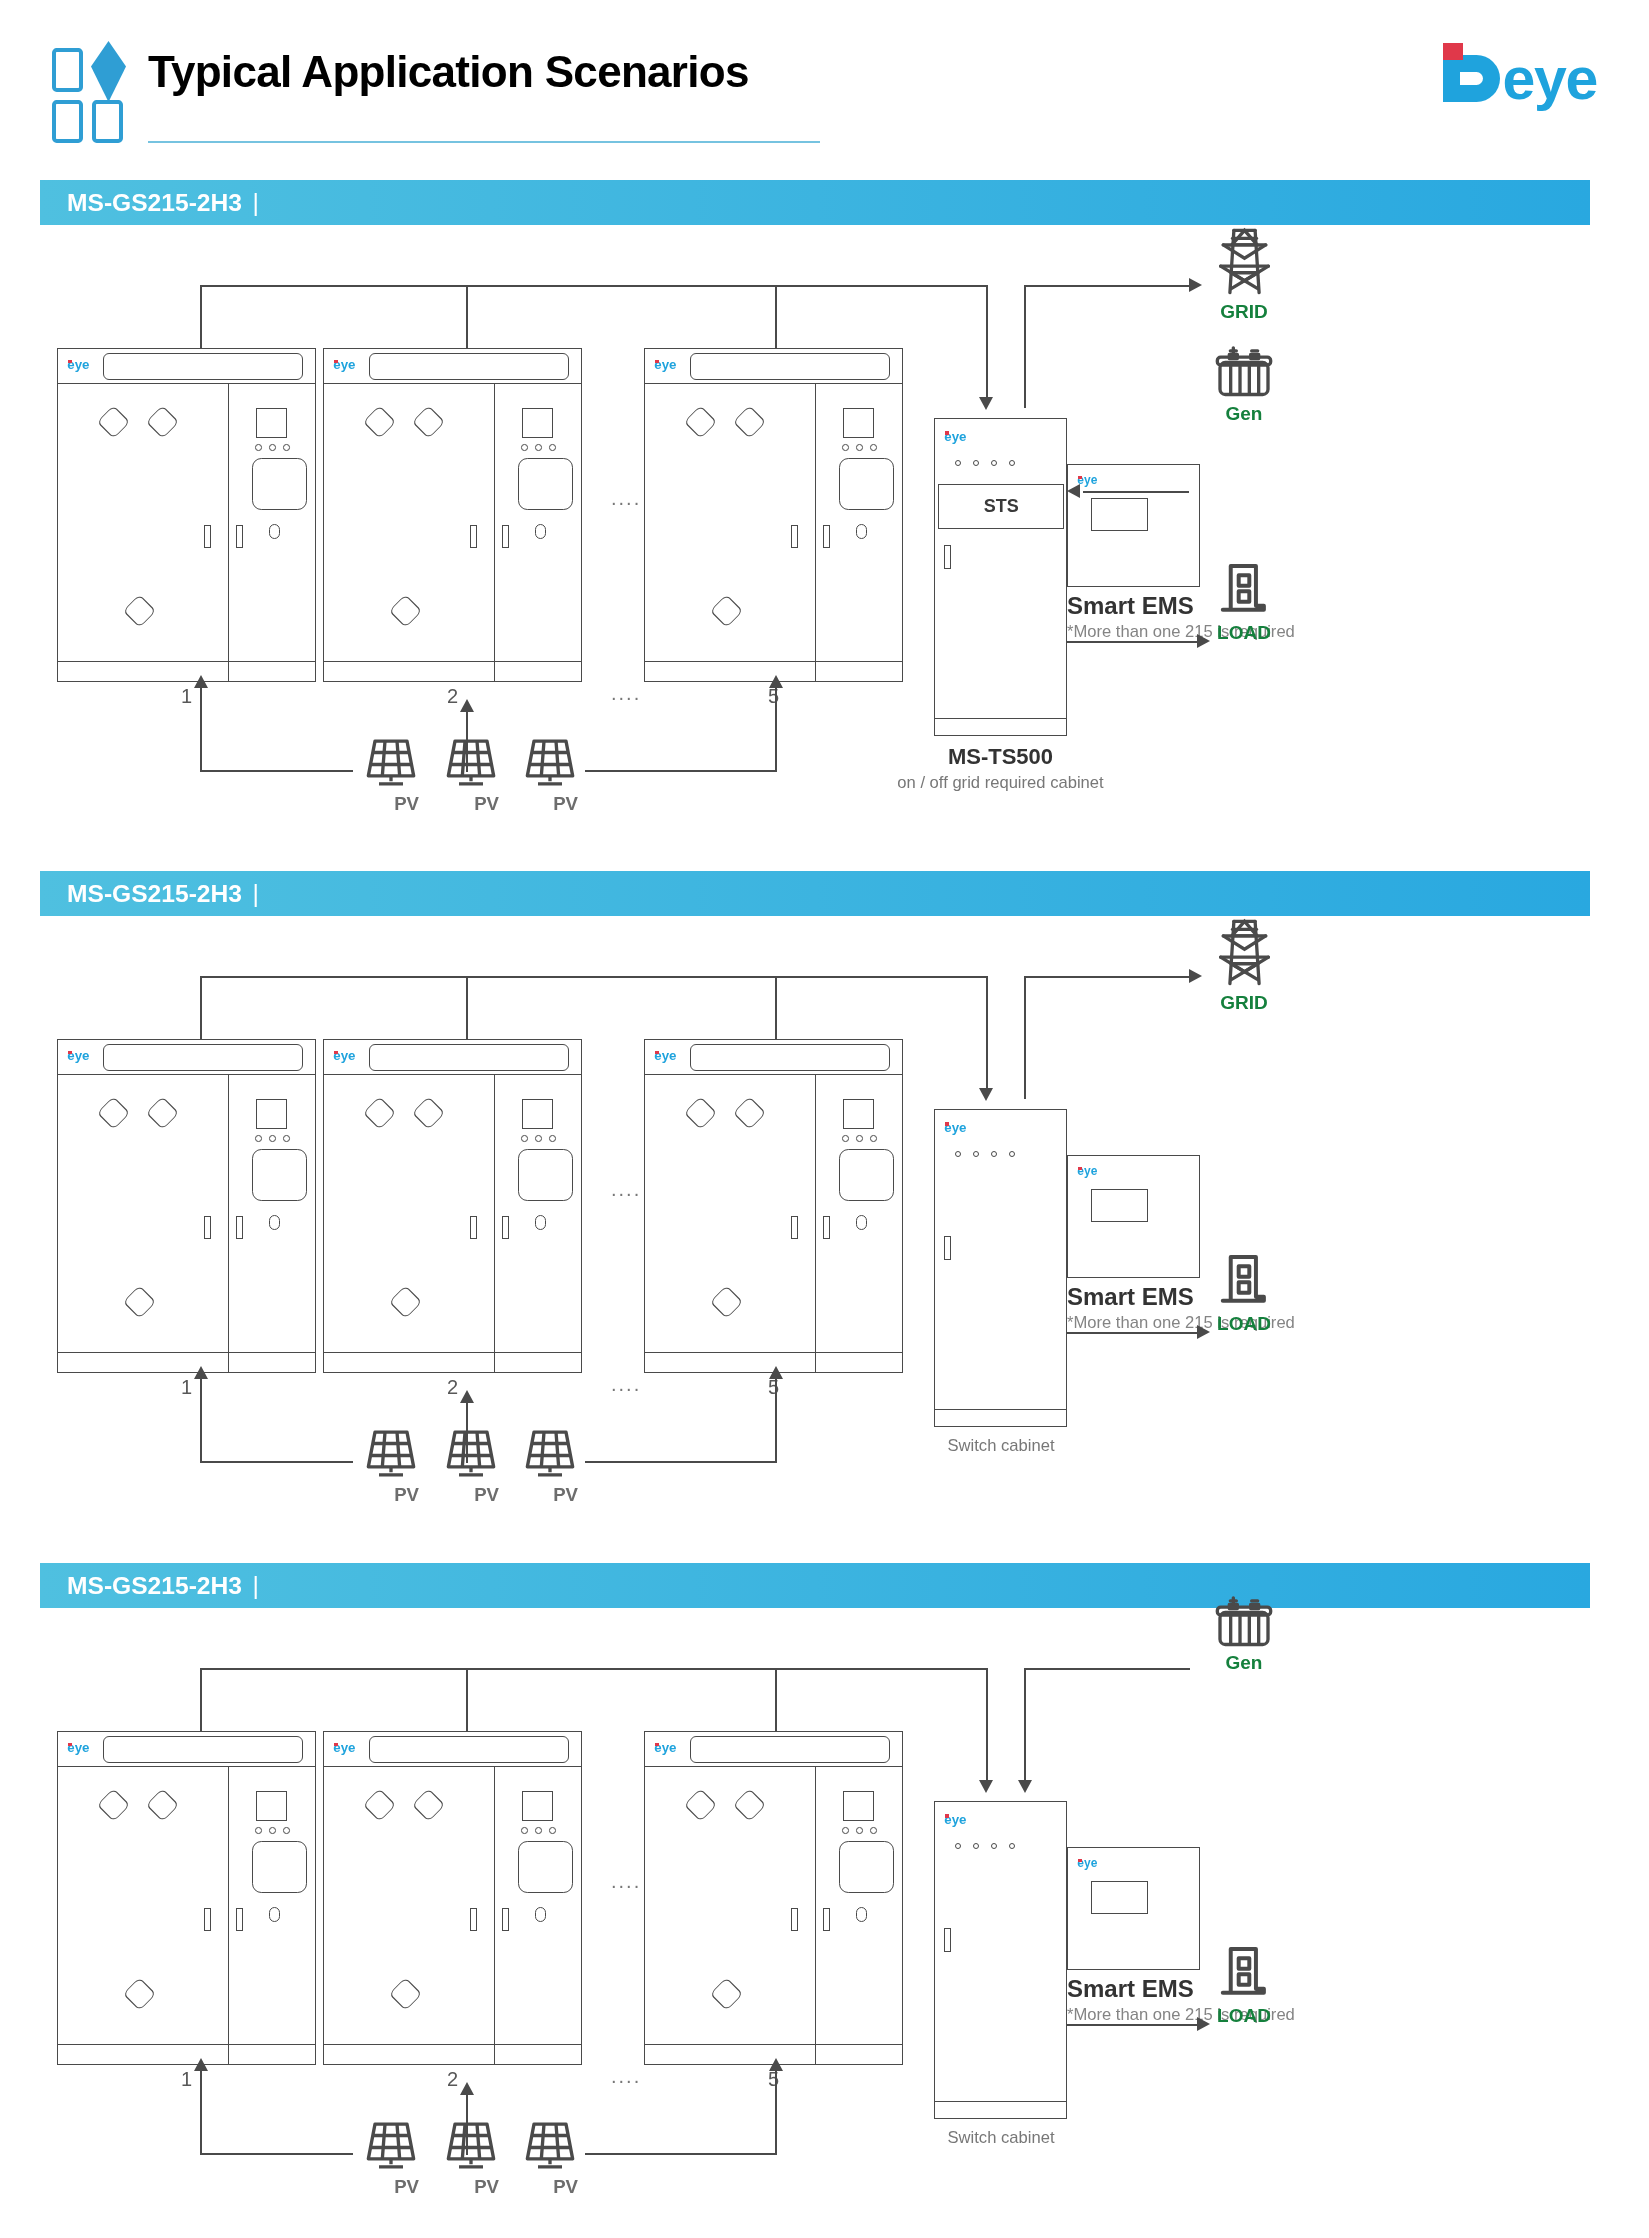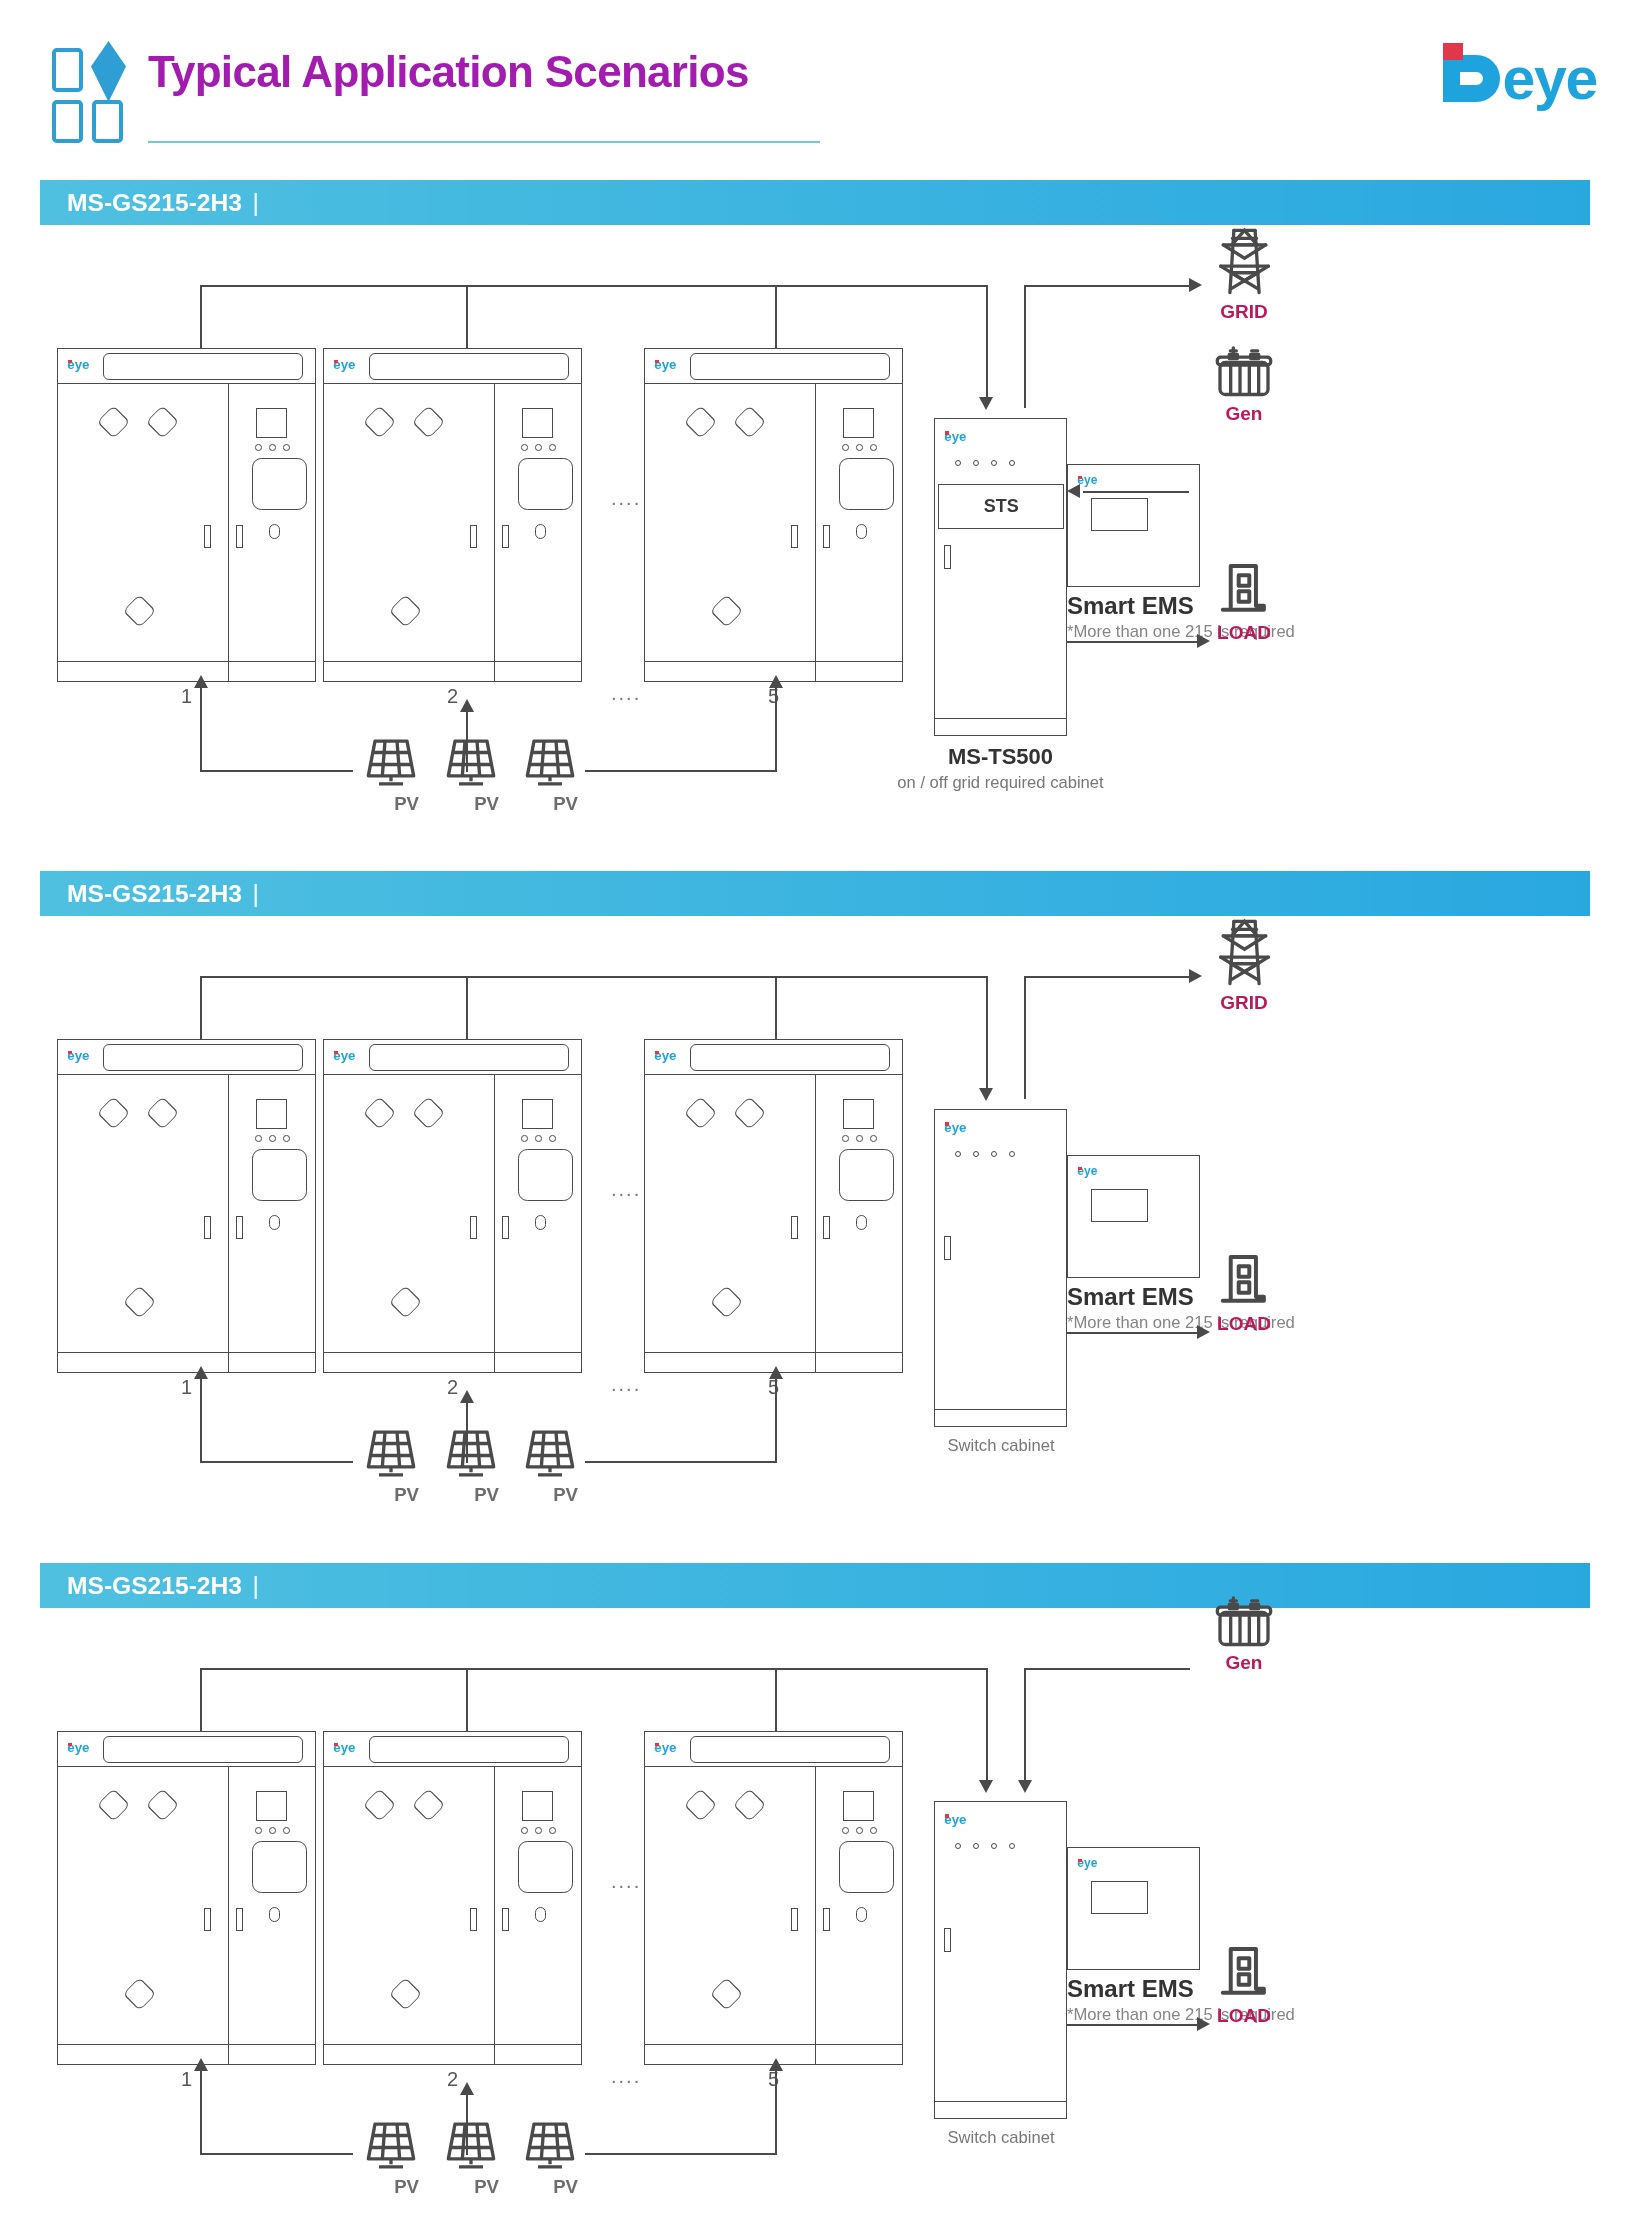--- a/index.html
+++ b/index.html
@@ -18,21 +18,21 @@
   .sq-a { left: 0;   top: 6.7px; width: 31px; height: 44px; }
   .sq-b { left: 0;   top: 59px; width: 31px; height: 43px; }
   .sq-c { left: 40px; top: 59px; width: 31px; height: 43px; }
   .diamond {
     position: absolute; left: 39px; top: 0px; width: 35px; height: 61px;
     background: #2f9ed4;
     clip-path: polygon(50% 0%, 100% 42%, 50% 100%, 0% 42%);
   }
   .title-text {
     position: absolute; left: 148px; top: 47px;
-    font-size: 44px; font-weight: bold; color: #a21caf;
+    font-size: 44px; font-weight: bold; color: #000000;
     letter-spacing: -0.7px; white-space: nowrap;
   }
   .title-rule {
     position: absolute; left: 148px; top: 141px; width: 672px; height: 2px;
     background: #76c3e0;
   }
 
   
   .deye-logo { position: absolute; right: 52px; top: 41px; height: 61px; display: flex; align-items: flex-end; }
   .deye-logo .mark { position: relative; width: 57px; height: 59px; margin-right: 2.7px; }
@@ -130,21 +130,21 @@
   .ems { position: absolute; }
   .ems-box { position: relative; width: 133px; height: 123px; border: 1.3px solid #4a4a4a; background: #fff; }
   .ems-box .mini-deye { position: absolute; left: 9.3px; top: 9.3px; font-size: 12px; font-weight: bold; color: #1fa3dd; line-height: 1; }
   .ems-box .mini-deye .rs { display: inline-block; width: 4px; height: 3.3px; background: #e0384a; position: relative; top: -5.3px; left: 0.7px; margin-right: -4px; }
   .ems-screen { position: absolute; left: 22.6px; top: 33px; width: 57px; height: 33px; border: 1.3px solid #4a4a4a; }
   .ems-title { position: absolute; top: 128px; left: 0; font-size: 24px; font-weight: bold; color: #333; white-space: nowrap; }
   .ems-note { position: absolute; top: 158px; left: 0; font-size: 16.6px; color: #848484; white-space: nowrap; }
 
   
   .endpoint { position: absolute; text-align: center; width: 106px; }
-  .endpoint .lbl { font-size: 19px; font-weight: bold; color: #be185d; margin-top: 2.7px; }
+  .endpoint .lbl { font-size: 19px; font-weight: bold; color: #15803d; margin-top: 2.7px; }
   .endpoint svg { display: block; margin: 0 auto; }
 
   
   .pv { position: absolute; width: 73px; text-align: right; }
   .pv .lbl { font-size: 18.6px; font-weight: bold; color: #6d6d6d; margin-top: 2.7px; }
 
   
   .wire { position: absolute; background: #4a4a4a; }
   .wire.h { height: 2px; }
   .wire.v { width: 2px; }

